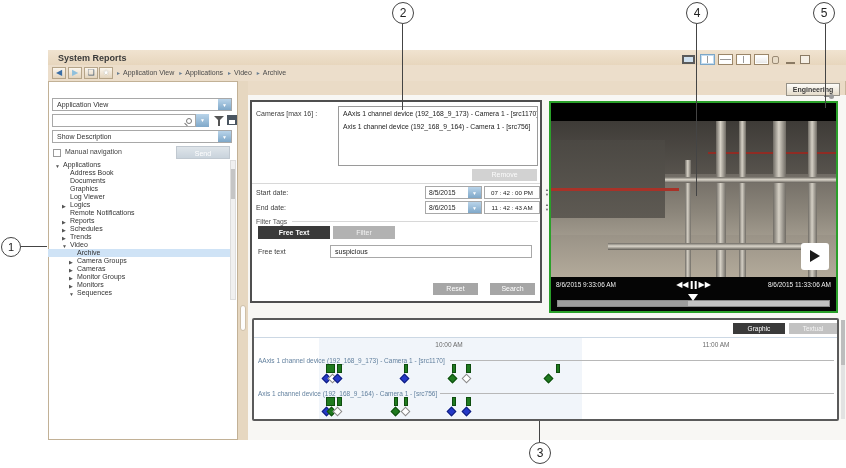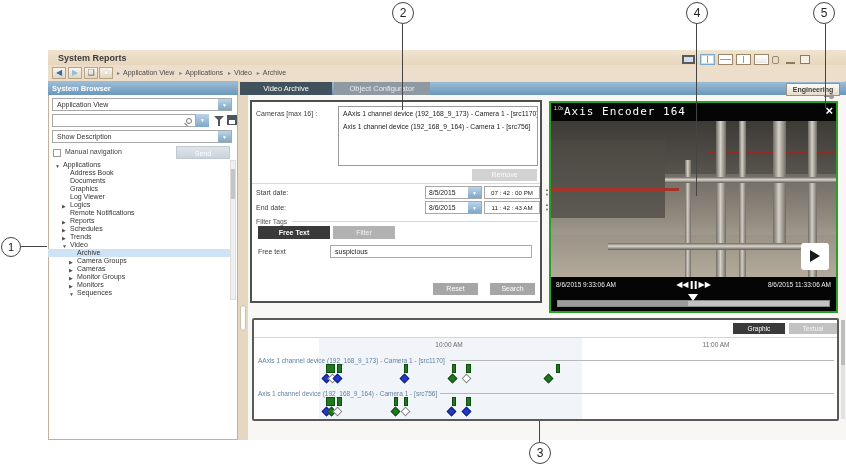--- a/index.html
+++ b/index.html
@@ -164,21 +164,20 @@
       <div class="wicon-inner split-v"></div>
     </div>
   <div class="abs wicon" style="left:754px;width:15px;">
       <div class="wicon-inner"></div>
     </div>
   <div class="abs lock-ic"></div>
   <div class="abs min-ic"></div>
   <div class="abs max-ic"></div>
 
   <div class="abs browser-panel"></div>
-  <div class="abs browser-header">System Browser</div>
   <div class="abs combo combo1"><span>Application View</span><span class="combo-arrow">▼</span></div>
   <div class="abs search-input">
       <span class="mag"></span>
     </div>
   <div class="abs search-arrow">▼</div>
   <div class="abs funnel"></div>
   <div class="abs disk"></div>
   <div class="abs combo combo2"><span>Show Description</span><span class="combo-arrow">▼</span></div>
   <div class="abs chk"></div>
   <div class="abs chk-label">Manual navigation</div>
@@ -247,24 +246,20 @@
         <span class="tree-label" style="left: 29px;">Sequences</span>
       </div>
     </div>
   <div class="abs tree-scroll">
       <div class="tree-thumb"></div>
     </div>
   <div class="abs splitter"></div>
   <div class="abs split-handle"></div>
 
   <div class="abs workspace"></div>
-  <div class="abs tabbar">
-    <div class="tab tab-active">Video Archive</div>
-    <div class="tab tab-inactive">Object Configurator</div>
-  </div>
   <div class="abs eng-btn">Engineering</div>
   <div class="abs pin-ic"></div>
 
   <div class="abs form-panel"></div>
   <div class="abs flabel cameras-label">Cameras [max 16] :</div>
   <div class="abs cam-list" id="cam-list">
       <div class="cam-item">AAxis 1 channel device (192_168_9_173) - Camera 1 - [src1170]</div>
       <div class="cam-item">Axis 1 channel device (192_168_9_164) - Camera 1 - [src756]</div>
     </div>
   <div class="abs remove-btn">Remove</div>
@@ -278,25 +273,20 @@
   <div class="abs ftags-label">Filter Tags</div>
   <div class="abs ftags-line"></div>
   <div class="abs freetext-tab">Free Text</div>
   <div class="abs filter-tab">Filter</div>
   <div class="abs flabel freetext-label">Free text</div>
   <div class="abs freetext-input">suspicious</div>
   <div class="abs reset-btn">Reset</div>
   <div class="abs search-btn">Search</div>
 
   <div class="abs video-panel">
-    <div class="v-titlebar">
-      <span class="v-zoom">1.0x</span>
-      <span class="v-title">Axis Encoder 164</span>
-      <span class="v-close">×</span>
-    </div>
     <div class="v-image">
       <div class="sc-ceil"></div>
       <div class="sc-mach"></div>
       <div class="sc-red"></div>
       <div class="sc-red2"></div>
       <div class="sc-floor"></div>
       <div class="pipe" style="left:58%;top:0;width:10px;height:100%;"></div>
       <div class="pipe" style="left:66%;top:0;width:7px;height:100%;"></div>
       <div class="pipe" style="left:78%;top:0;width:13px;height:80%;"></div>
       <div class="pipe" style="left:90%;top:0;width:9px;height:100%;"></div>

